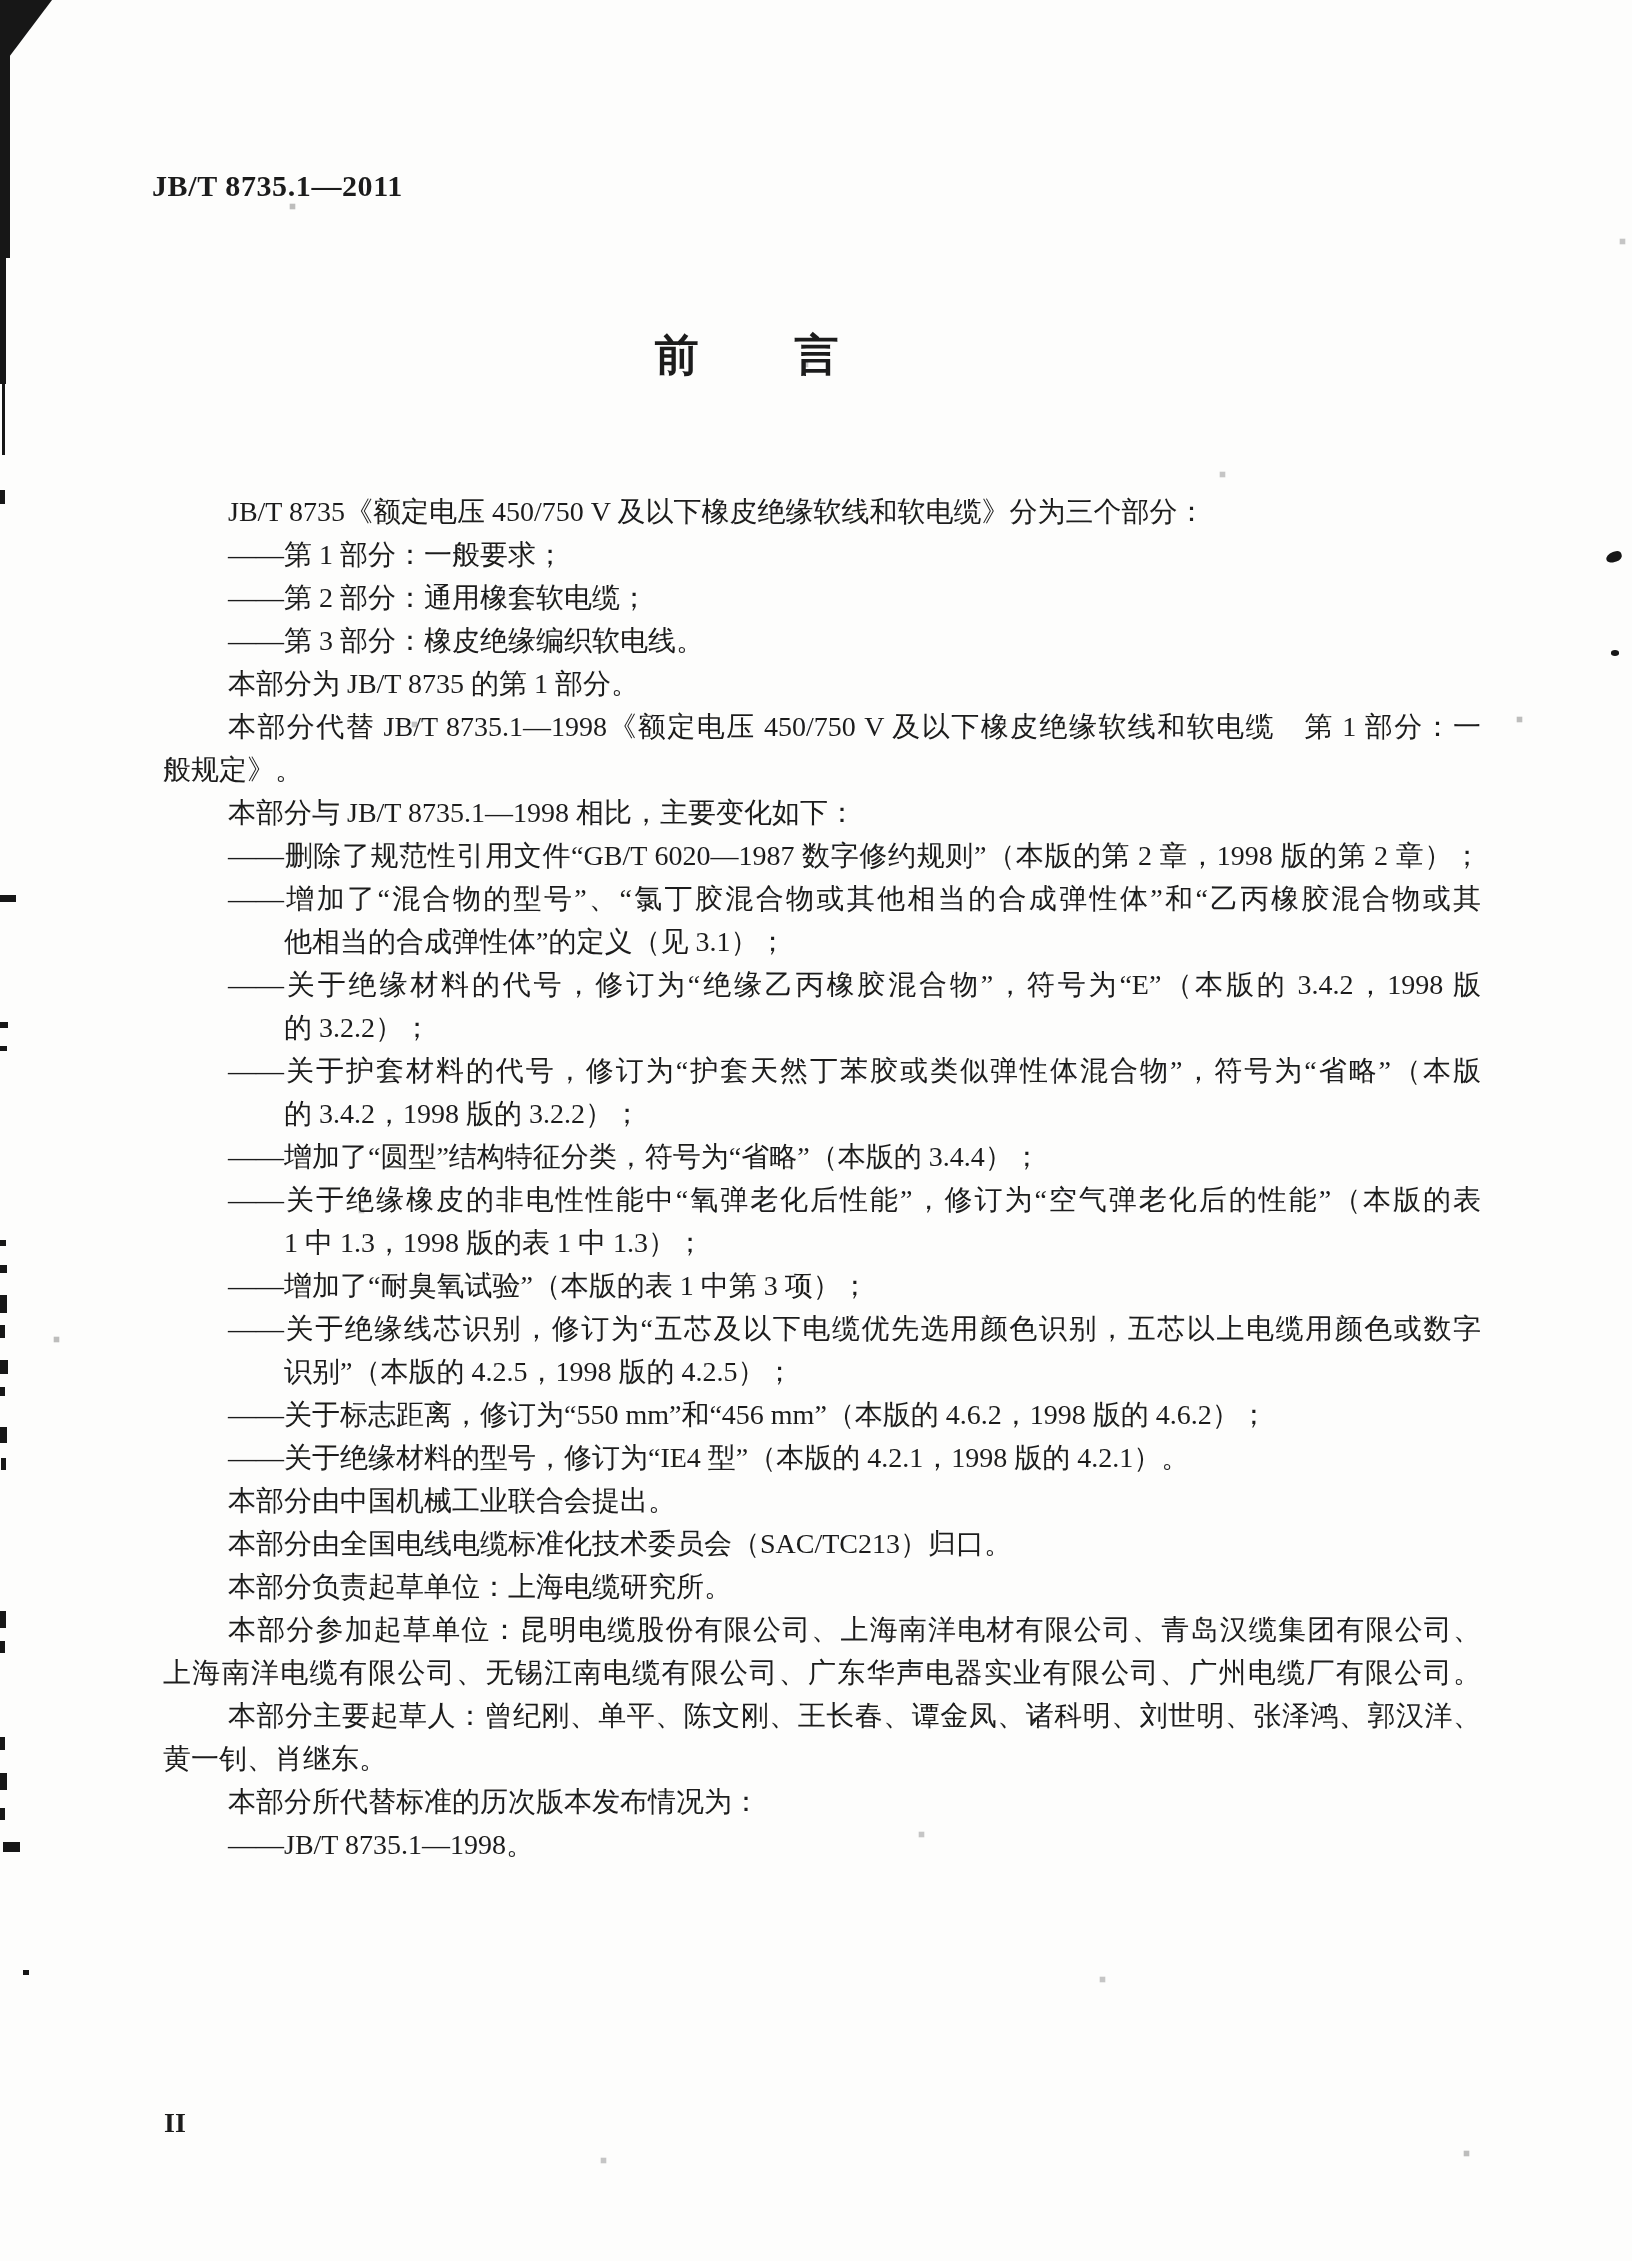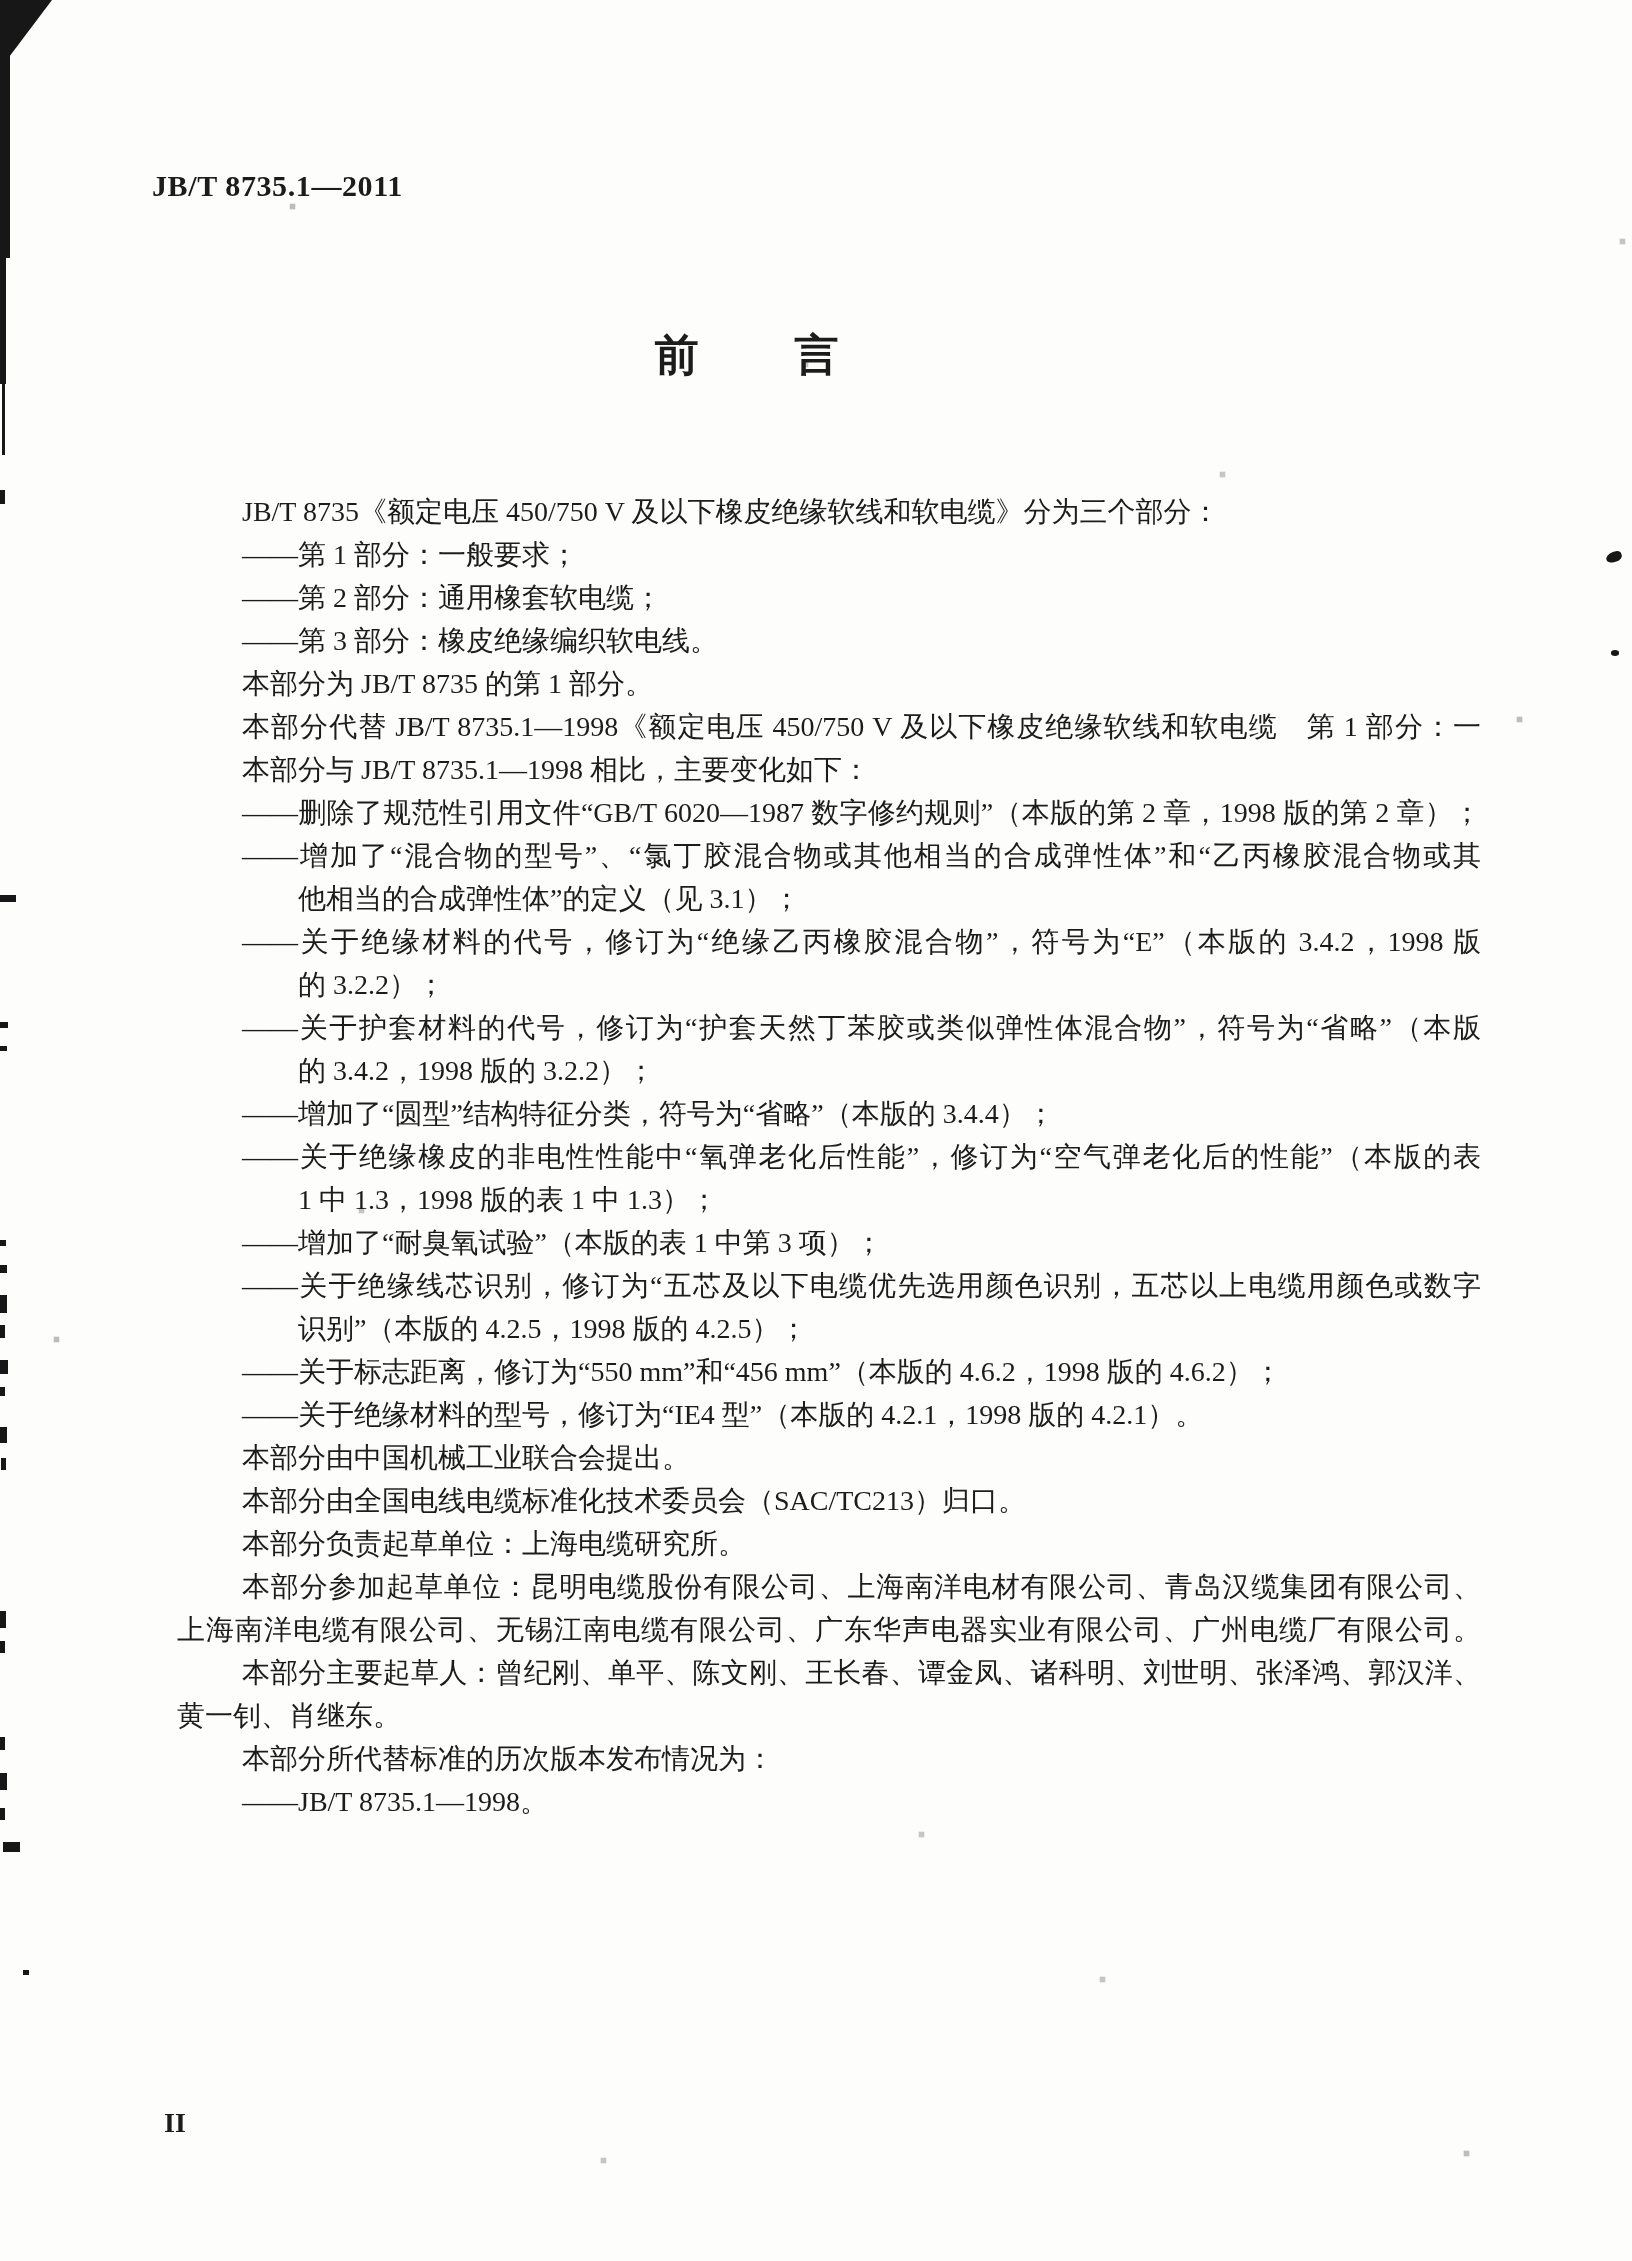--- a/index.html
+++ b/index.html
@@ -24,21 +24,21 @@
     font-size:44px;font-weight:700;
     font-family:"Liberation Sans","DejaVu Sans",sans-serif;
     letter-spacing:2.6px;
   }
   
   .body-text{
     position:absolute;left:163px;top:490px;width:1318px;
     font-size:28px;line-height:43px;
     font-family:"Liberation Serif","DejaVu Serif",serif;
   }
-  .tline{height:43px;white-space:nowrap;margin-left:14px;}
+  .tline{height:43px;white-space:nowrap;}
   .tline.fill{white-space:normal;text-align:justify;text-align-last:justify;}
   .ind-para{padding-left:65px;}
   .ind-cont{padding-left:121px;}
   .ind-flush{padding-left:0;}
   
   .page-num{
     position:absolute;left:155px;top:2107px;
     font-size:28px;font-weight:700;
     font-family:"Liberation Serif","DejaVu Serif",serif;
     margin-left:9px;
@@ -106,20 +106,21 @@
 
   <div class="doc-title">前　　言</div>
 
   <div class="body-text" id="body-text">
       <div class="tline ind-para">JB/T 8735《额定电压 450/750 V 及以下橡皮绝缘软线和软电缆》分为三个部分：</div>
       <div class="tline ind-para">——第 1 部分：一般要求；</div>
       <div class="tline ind-para">——第 2 部分：通用橡套软电缆；</div>
       <div class="tline ind-para">——第 3 部分：橡皮绝缘编织软电线。</div>
       <div class="tline ind-para">本部分为 JB/T 8735 的第 1 部分。</div>
       <div class="tline ind-para fill">本部分代替 JB/T 8735.1—1998《额定电压 450/750 V 及以下橡皮绝缘软线和软电缆　第 1 部分：一</div>
+      <div class="tline ind-flush">般规定》。</div>
       <div class="tline ind-para">本部分与 JB/T 8735.1—1998 相比，主要变化如下：</div>
       <div class="tline ind-para fill">——删除了规范性引用文件“GB/T 6020—1987 数字修约规则”（本版的第 2 章，1998 版的第 2 章）；</div>
       <div class="tline ind-para fill">——增加了“混合物的型号”、“氯丁胶混合物或其他相当的合成弹性体”和“乙丙橡胶混合物或其</div>
       <div class="tline ind-cont">他相当的合成弹性体”的定义（见 3.1）；</div>
       <div class="tline ind-para fill">——关于绝缘材料的代号，修订为“绝缘乙丙橡胶混合物”，符号为“E”（本版的 3.4.2，1998 版</div>
       <div class="tline ind-cont">的 3.2.2）；</div>
       <div class="tline ind-para fill">——关于护套材料的代号，修订为“护套天然丁苯胶或类似弹性体混合物”，符号为“省略”（本版</div>
       <div class="tline ind-cont">的 3.4.2，1998 版的 3.2.2）；</div>
       <div class="tline ind-para">——增加了“圆型”结构特征分类，符号为“省略”（本版的 3.4.4）；</div>
       <div class="tline ind-para fill">——关于绝缘橡皮的非电性性能中“氧弹老化后性能”，修订为“空气弹老化后的性能”（本版的表</div>

